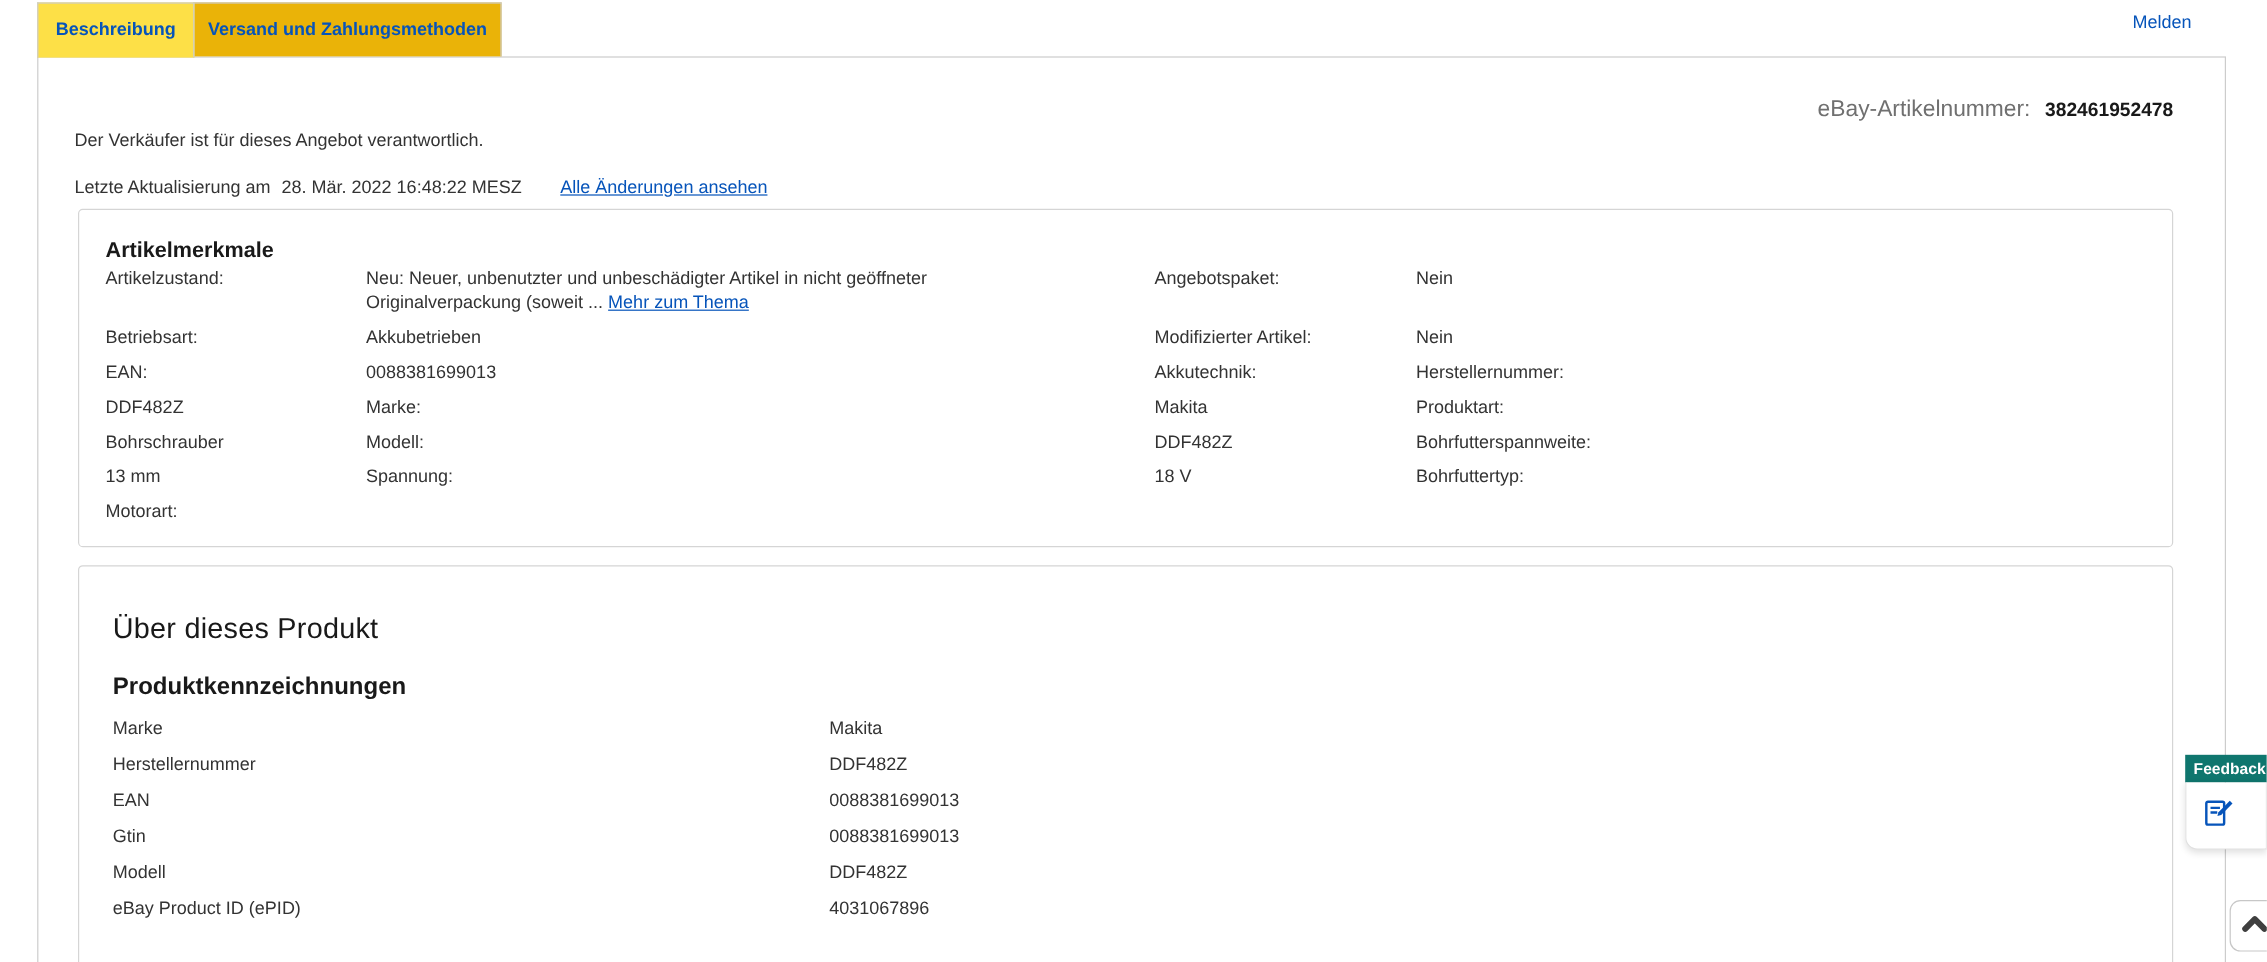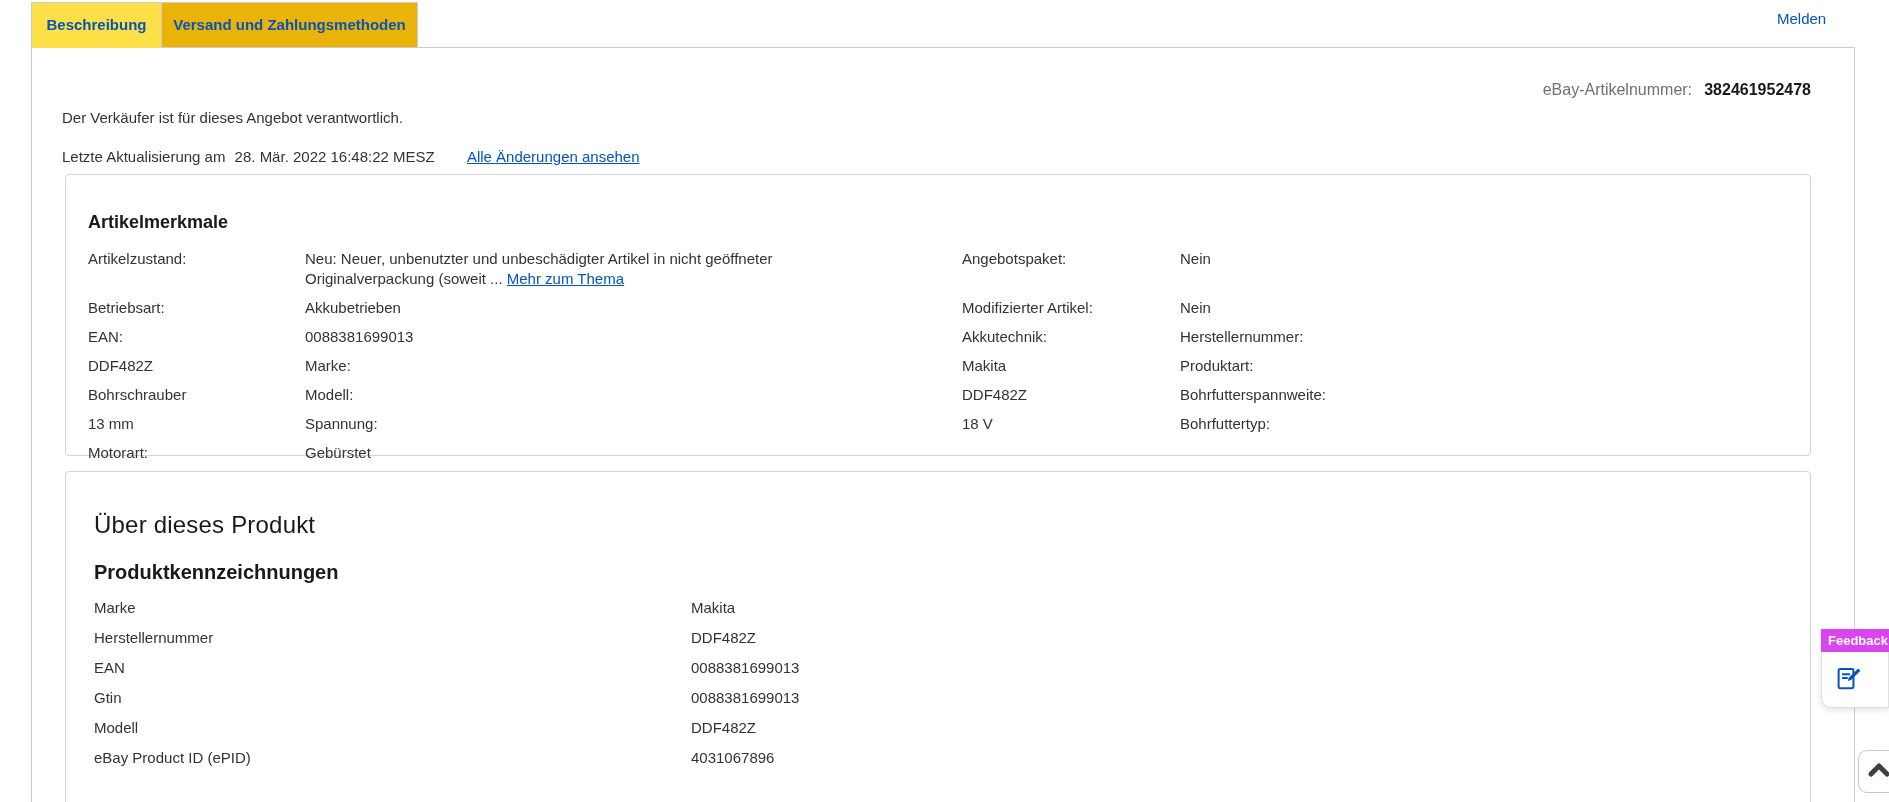--- a/index.html
+++ b/index.html
@@ -14,49 +14,49 @@
                 border:1px solid #ccc; border-bottom:none; z-index:3; }
   .tab-inactive { left:161px; width:257px; height:45px; background:#eab308;
                   border:1px solid #ccc; border-bottom:none; z-index:2; }
   .melden { position:absolute; top:10px; left:1777px; color:#0654ba; cursor:pointer; z-index:2; }
 
   
   .outer { position:absolute; left:31px; top:47px; width:1824px; height:900px;
            border:1px solid #ccc; background:#fff; }
 
   .itemnum { position:absolute; top:33px; right:43px; white-space:nowrap; }
-  .itemnum .lbl { color:#707070; font-size:16px;margin-left:36px; }
+  .itemnum .lbl { color:#707070; font-size:19px;margin-left:36px; }
   .itemnum .val { color:#191919; font-weight:bold; font-size:16px; margin-left:8px; }
 
   .seller-note { position:absolute; left:30px; top:61px; color:#333; }
   .last-update { position:absolute; left:30px; top:100px; color:#333; }
   .last-update .dt { margin-left:5px; }
   a.link { color:#0654ba; text-decoration:underline; cursor:pointer; }
   .last-update a.link { margin-left:28px; }
 
   
   .specs-box { position:absolute; left:33px; top:126px; width:1746px; height:282px;
-               border:1px solid #d5d5d5; border-radius:4px; padding:37px 22px; background:#fff; }
+               border:1px solid #d5d5d5; border-radius:4px; padding:23px 22px; background:#fff; }
   .specs-title { font-size:18px; font-weight:bold; color:#191919; }
-  .specs-grid { margin-top:16px; display:grid;
+  .specs-grid { margin-top:4px; display:grid;
                 grid-template-columns:217px 657px 218px auto;
                 row-gap:9px; line-height:20px; align-items:start; }
   .spec-v1 { max-width:590px; }
 
   
   .about-box { position:absolute; left:33px; top:423px; width:1746px; height:480px;
                border:1px solid #d5d5d5; border-radius:4px; padding:39px 28px; background:#fff; }
   .about-title { font-size:24px; font-weight:400; color:#191919; letter-spacing:.2px; }
   .about-section { margin-top:22px; font-size:20px; font-weight:bold; color:#191919; }
   .about-grid { margin-top:14px; display:grid; grid-template-columns:597px auto;
                 row-gap:10px; line-height:20px; }
 
   
   .feedback-badge { position:absolute; left:1821px; top:629px; width:68px; height:23px;
-                    background:#d946ef; color:#fff; font-size:13px; font-weight:bold;
+                    background:#0f766e; color:#fff; font-size:13px; font-weight:bold;
                     line-height:23px; padding-left:7px; overflow:hidden; white-space:nowrap;
                     z-index:5; cursor:pointer; }
   .feedback-card { position:absolute; left:1821px; top:652px; width:68px; height:56px;
                    background:#fff; border:1px solid #e0e0e0; border-top:none;
                    border-radius:0 0 0 10px; box-shadow:0 2px 6px rgba(0,0,0,.12);
                    display:flex; align-items:center; padding-left:13px; z-index:5; cursor:pointer; }
   .scroll-top { position:absolute; left:1858px; top:750px; width:42px; height:43px;
                 background:#fff; border:1px solid #c7c7c7; border-radius:9px;
                 display:flex; align-items:center; justify-content:center; z-index:5; cursor:pointer; }
 </style>
@@ -115,21 +115,20 @@
       <div>Modell:</div>
       <div>DDF482Z</div>
 
       <div>Bohrfutterspannweite:</div>
       <div>13 mm</div>
       <div>Spannung:</div>
       <div>18 V</div>
 
       <div>Bohrfuttertyp:</div>
       <div>Motorart:</div>
-      <div>Gebürstet</div>
 
     </div>
   </div>
 
   <div class="about-box">
     <div class="about-title">Über dieses Produkt</div>
     <div class="about-section">Produktkennzeichnungen</div>
     <div class="about-grid">
       <div>Marke</div>
       <div>Makita</div>

